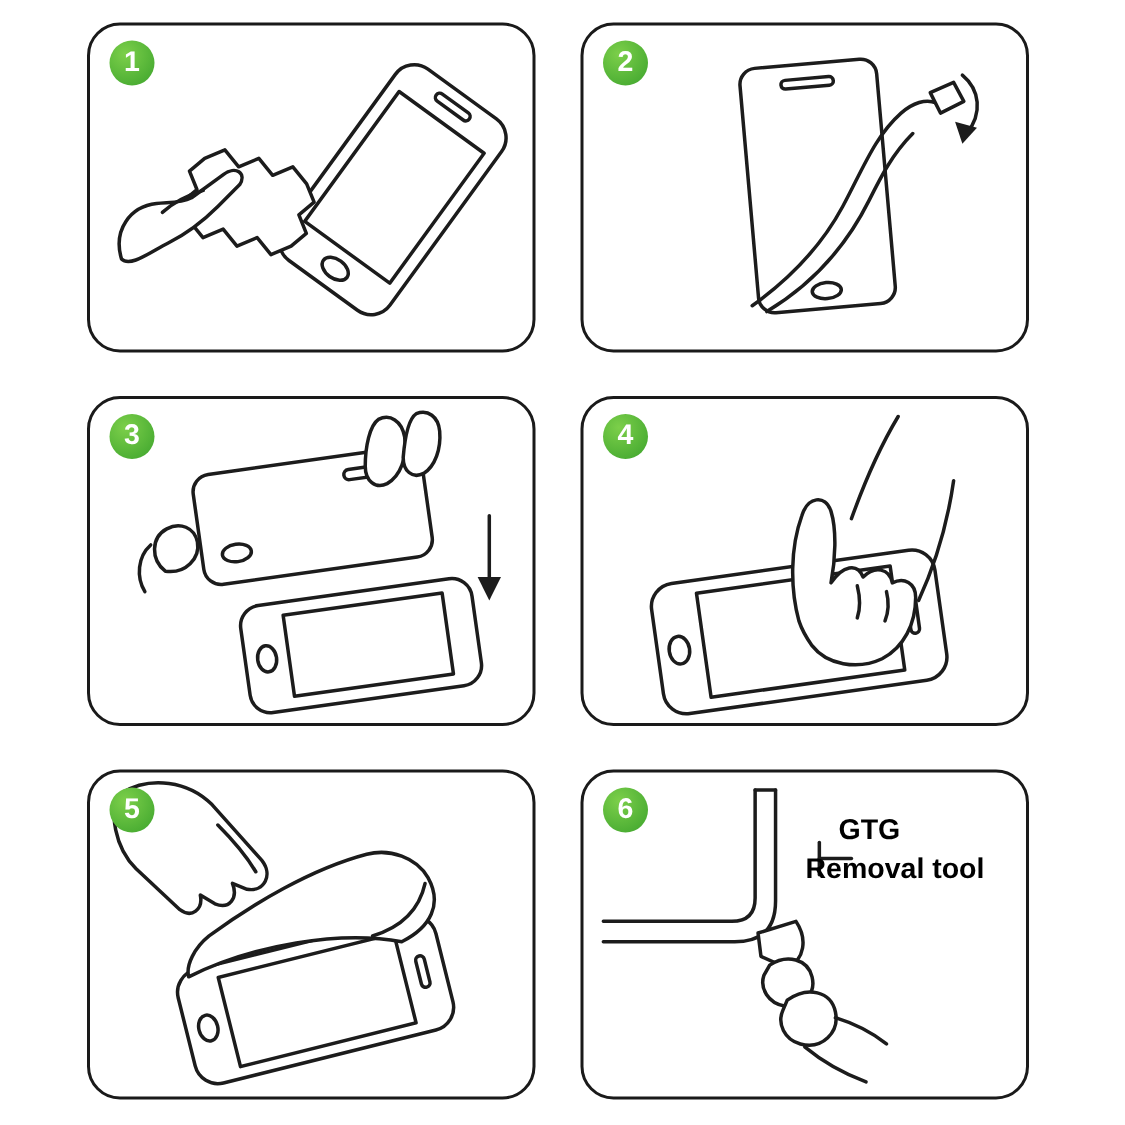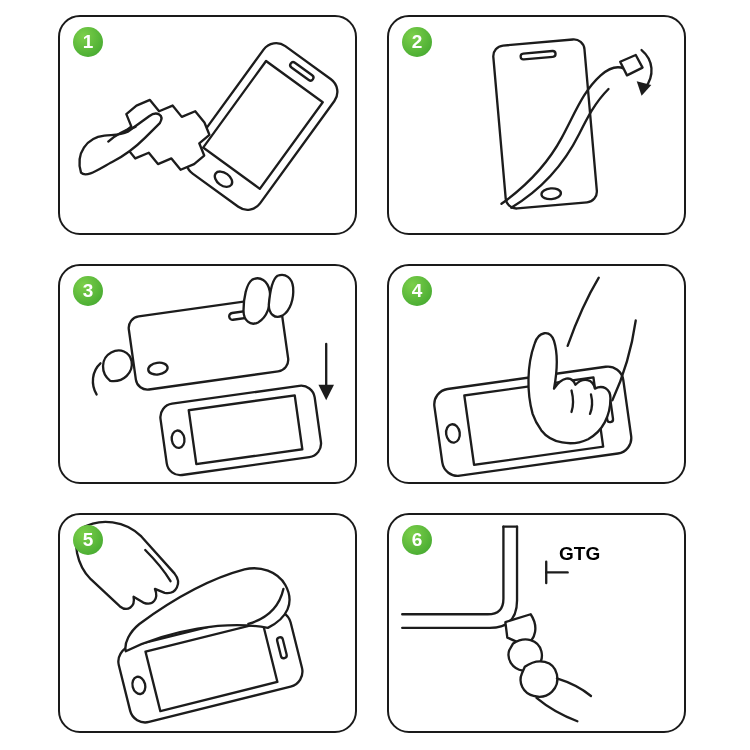--- a/index.html
+++ b/index.html
@@ -146,20 +146,21 @@
         <path d="M20,14 C40,2 66,6 82,22 L116,60 C124,70 118,82 106,80 L96,76 C100,86 94,94 84,90 L74,84 C76,94 68,100 60,94 L30,66 C16,52 10,26 20,14 Z" fill="#fff"></path>
         <path d="M86,36 C96,46 106,58 112,68"></path>
       </g>
     </svg>
   </section>
 
   <section class="panel">
     <span class="badge">6</span>
     <div class="gtg-label">
       <span class="gtg-line1">GTG</span>
+      <span class="gtg-line2">Removal tool</span>
     </div>
     <svg viewBox="0 0 300 222" preserveAspectRatio="xMidYMid meet">
       <g stroke="#1c1c1c" stroke-width="2.4" fill="none" stroke-linecap="round" stroke-linejoin="round">
 
         <path d="M116,12 L116,86 Q116,102 100,102 L12,102"></path>
         <path d="M130,12 L130,88 Q130,116 102,116 L12,116"></path>
         <path d="M116,12 L130,12"></path>
 
         <path d="M160,48 L160,70"></path>
         <path d="M160,59 L182,59"></path>

